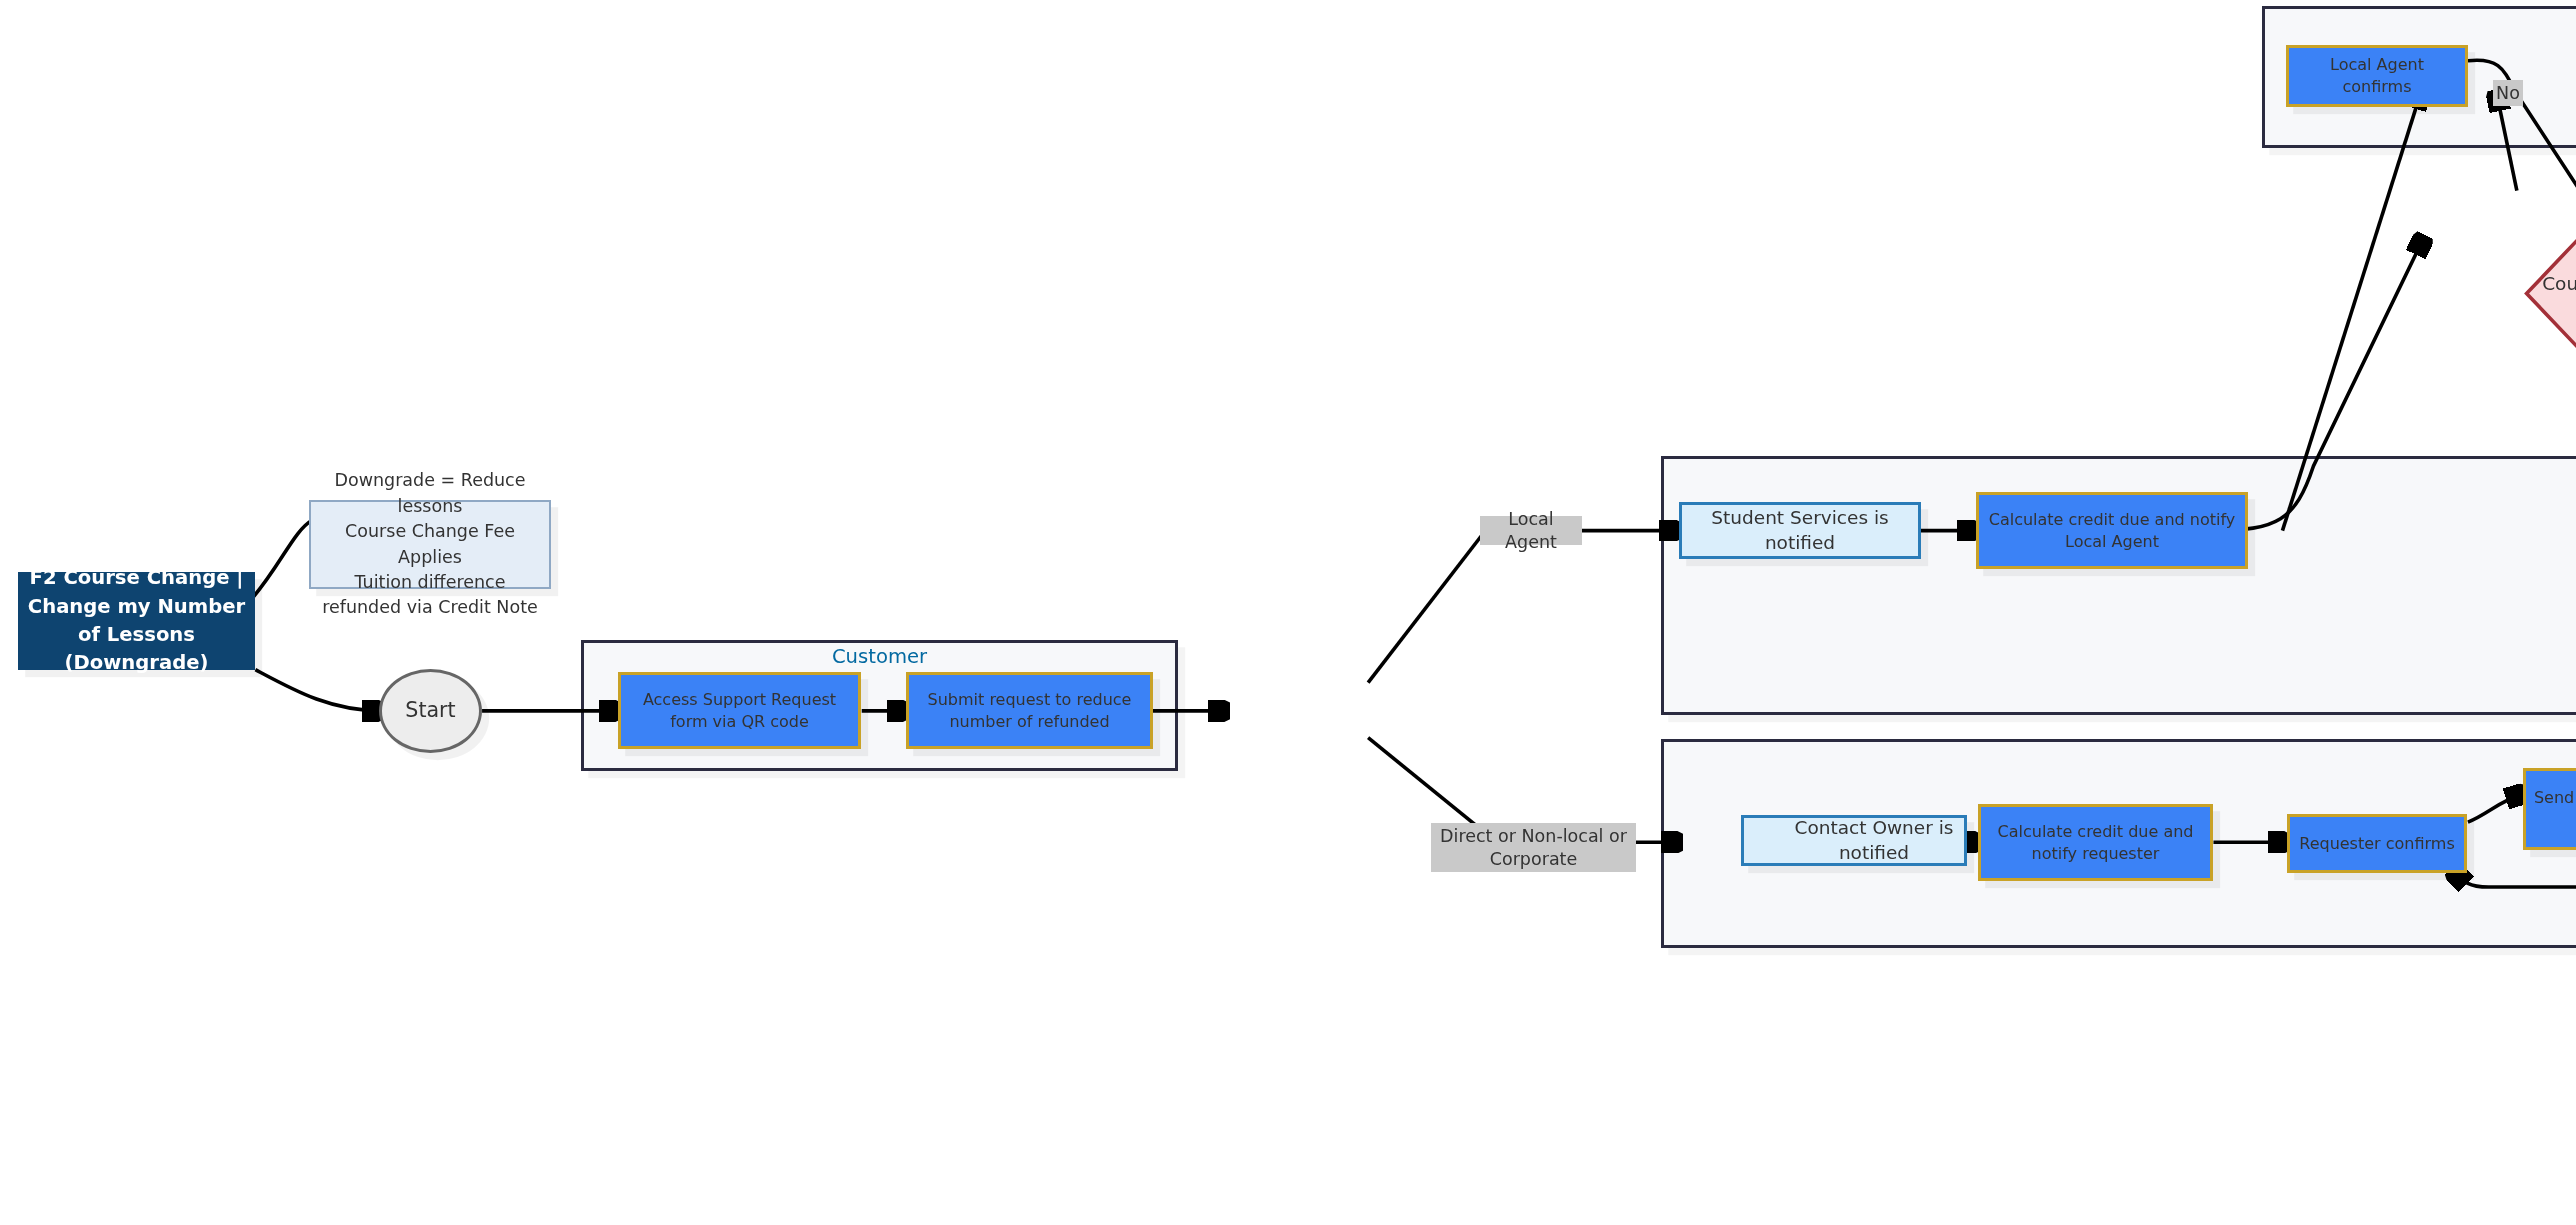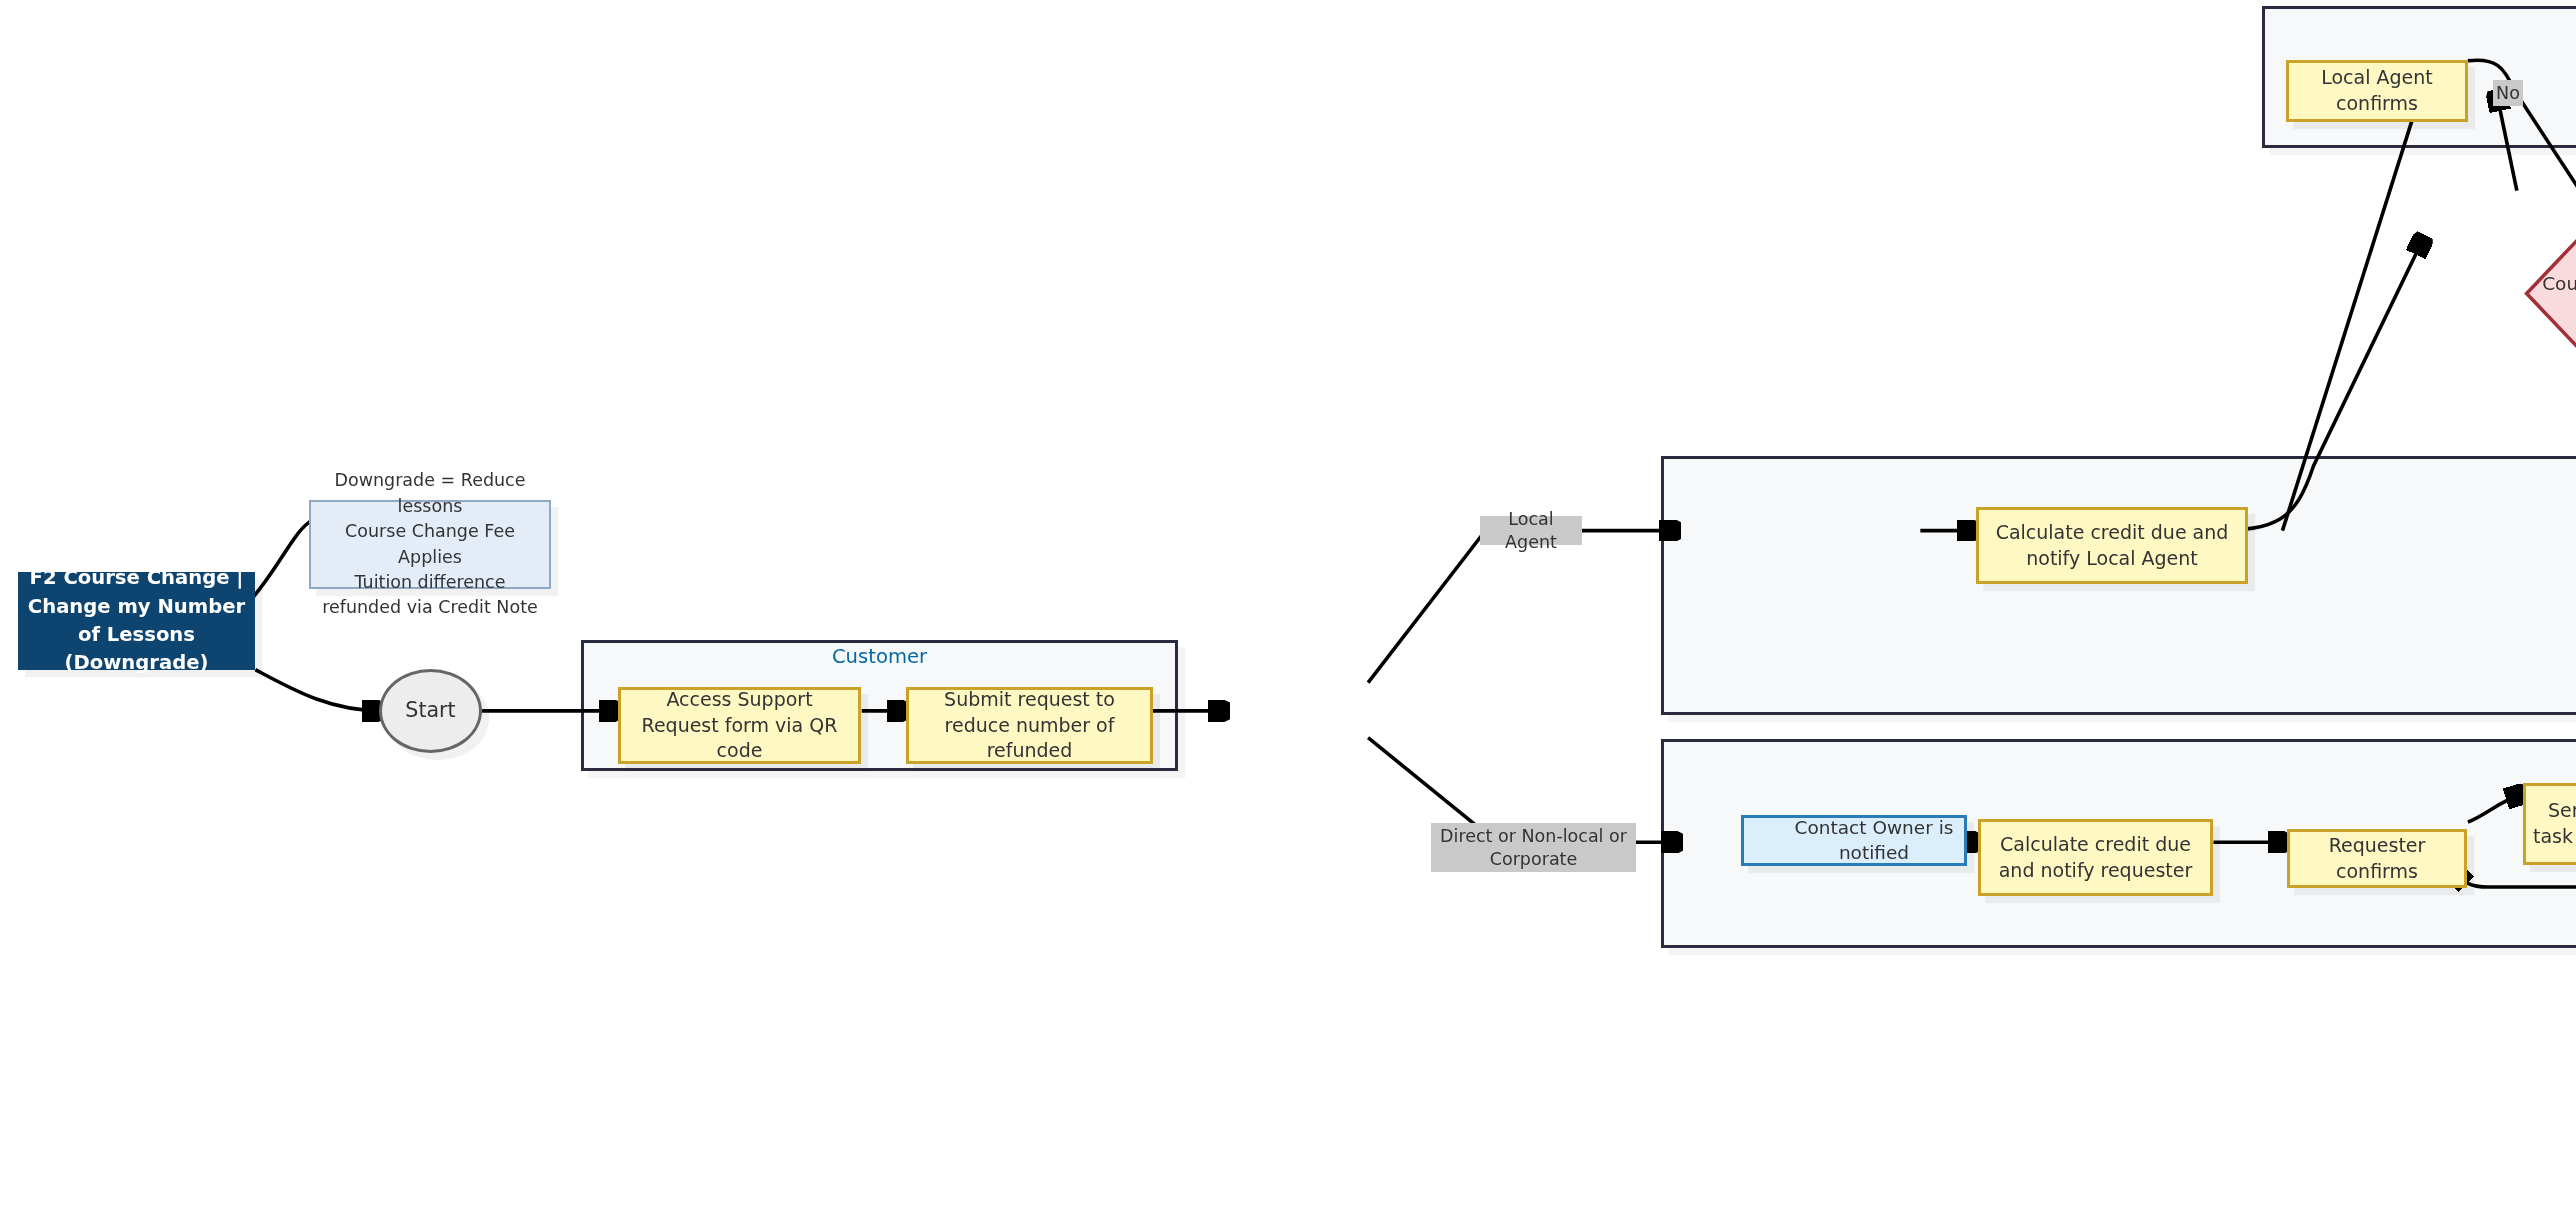--- a/index.html
+++ b/index.html
@@ -22,24 +22,23 @@
     align-items: center;
     justify-content: center;
     text-align: center;
     line-height: 1.35;
     color: #333333;
     box-shadow: 7.2px 7.2px 0 0 rgba(0,0,0,0.055);
   }
   .node span { display: block; padding: 0 4.1px; }
 
   .n-process {               
-    background: #fef9c3;
+    background: #3b82f6;
     border: 3.6px solid #C9A227;
-    font-size: 19px;
-    margin-top: 15px;
+    font-size: 16px;
   }
   .n-event {                 
     background: #DAEEFB;
     border: 3.6px solid #2A7CB8;
     font-size: 18.5px;
   }
   .n-decision-wrap {         
     position: absolute;
   }
   .n-decision-wrap svg { position: absolute; inset: 0; overflow: visible;}
@@ -212,20 +211,23 @@
 
   <div class="node n-process" style="left:618px; top:672px; width:243px; height:77px;">
     <span>Access Support Request form via QR code</span>
   </div>
 
   <div class="node n-process" style="left:906px; top:672px; width:247px; height:77px;">
     <span>Submit request to reduce number of refunded</span>
   </div>
 
 
+  <div class="node n-event" style="left:1679px; top:502px; width:242px; height:57px;">
+    <span>Student Services is notified</span>
+  </div>
 
   <div class="node n-process" style="left:1976px; top:492px; width:272px; height:77px;">
     <span>Calculate credit due and notify Local Agent</span>
   </div>
 
   <div class="node n-process" style="left:2286px; top:45px; width:182px; height:62px;">
     <span>Local Agent confirms</span>
   </div>
 
   <div class="n-decision-wrap" style="left:2524px; top:180px; width:216px; height:227px;">

